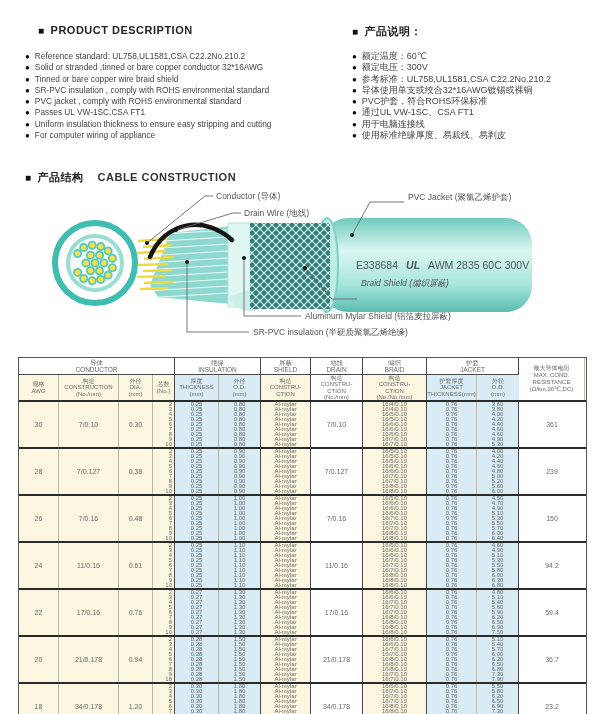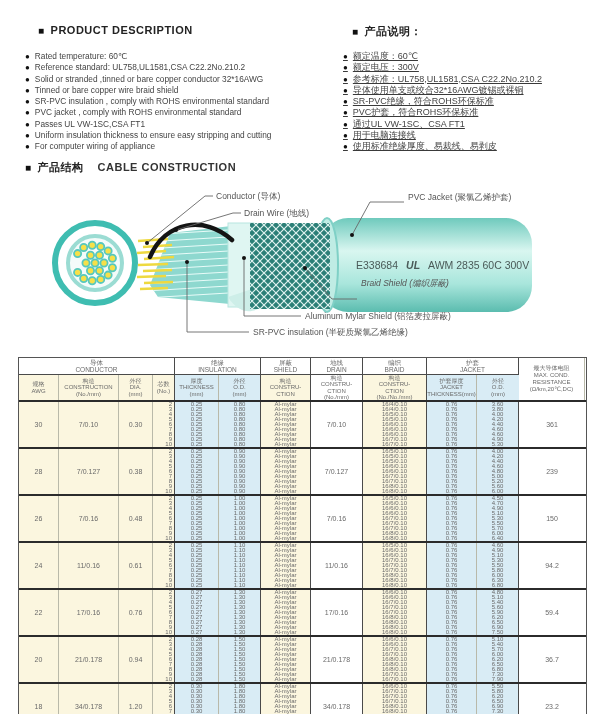--- a/index.html
+++ b/index.html
@@ -41,43 +41,41 @@
 <div class="page">
 
   <div class="sec-title" style="left:38px;top:24px;">
     <span class="sq">■</span><span>PRODUCT DESCRIPTION</span>
   </div>
   <div class="sec-title" style="left:352px;top:24px;">
     <span class="sq">■</span><span>产品说明：</span>
   </div>
 
   <ul class="blist en" id="en-list" style="left:25px;top:51px;">
-      <li><span class="blt">●</span><span>Rated temperature: 60℃</span></li>
       <li><span class="blt">●</span><span>Reference standard: UL758,UL1581,CSA C22.2No.210.2</span></li>
       <li><span class="blt">●</span><span>Solid or stranded ,tinned or bare copper conductor 32*16AWG</span></li>
       <li><span class="blt">●</span><span>Tinned or bare copper wire braid shield</span></li>
       <li><span class="blt">●</span><span>SR-PVC insulation , comply with ROHS environmental standard</span></li>
       <li><span class="blt">●</span><span>PVC jacket , comply with ROHS environmental standard</span></li>
       <li><span class="blt">●</span><span>Passes UL VW-1SC,CSA FT1</span></li>
       <li><span class="blt">●</span><span>Uniform insulation thickness to ensure easy stripping and cutting</span></li>
       <li><span class="blt">●</span><span>For computer wiring of appliance</span></li>
     </ul>
-  <ul class="blist cn" id="cn-list" style="left:343px;top:51px;text-decoration:underline;">
+  <ul class="blist cn" id="cn-list" style="left:352px;top:51px;">
       <li><span class="blt">●</span><span>额定温度：60℃</span></li>
       <li><span class="blt">●</span><span>额定电压：300V</span></li>
       <li><span class="blt">●</span><span>参考标准：UL758,UL1581,CSA C22.2No.210.2</span></li>
       <li><span class="blt">●</span><span>导体使用单支或绞合32*16AWG镀锡或裸铜</span></li>
-      <li><span class="blt">●</span><span>SR-PVC绝缘，符合ROHS环保标准</span></li>
       <li><span class="blt">●</span><span>PVC护套，符合ROHS环保标准</span></li>
       <li><span class="blt">●</span><span>通过UL VW-1SC、CSA FT1</span></li>
       <li><span class="blt">●</span><span>用于电脑连接线</span></li>
       <li><span class="blt">●</span><span>使用标准绝缘厚度、易裁线、易剥皮</span></li>
     </ul>
 
-  <div class="sec-title" style="left:25px;top:160px;">
+  <div class="sec-title" style="left:25px;top:170px;">
     <span class="sq">■</span><span>产品结构</span><span class="ct-en">CABLE CONSTRUCTION</span>
   </div>
 
   <svg class="diagram" viewBox="0 0 603 172">
     <defs>
       <linearGradient id="jg" x1="0" y1="0" x2="0" y2="1">
         <stop offset="0" stop-color="#6fcabd"></stop>
           <stop offset="0.35" stop-color="#d9f6f0"></stop>
         <stop offset="0.7" stop-color="#a9e6dc"></stop>
           <stop offset="1" stop-color="#5bbcaf"></stop>

